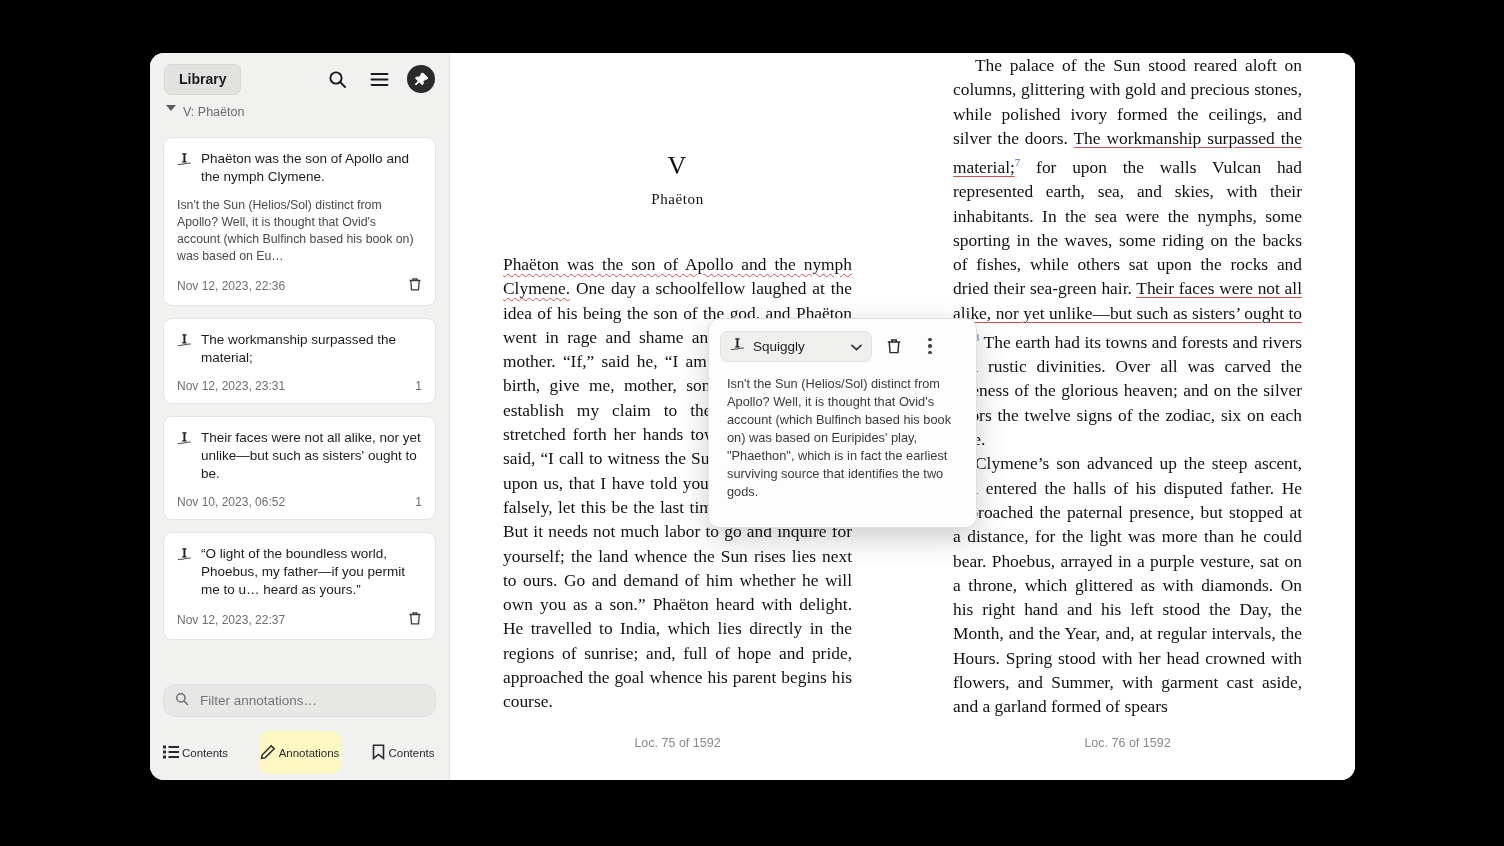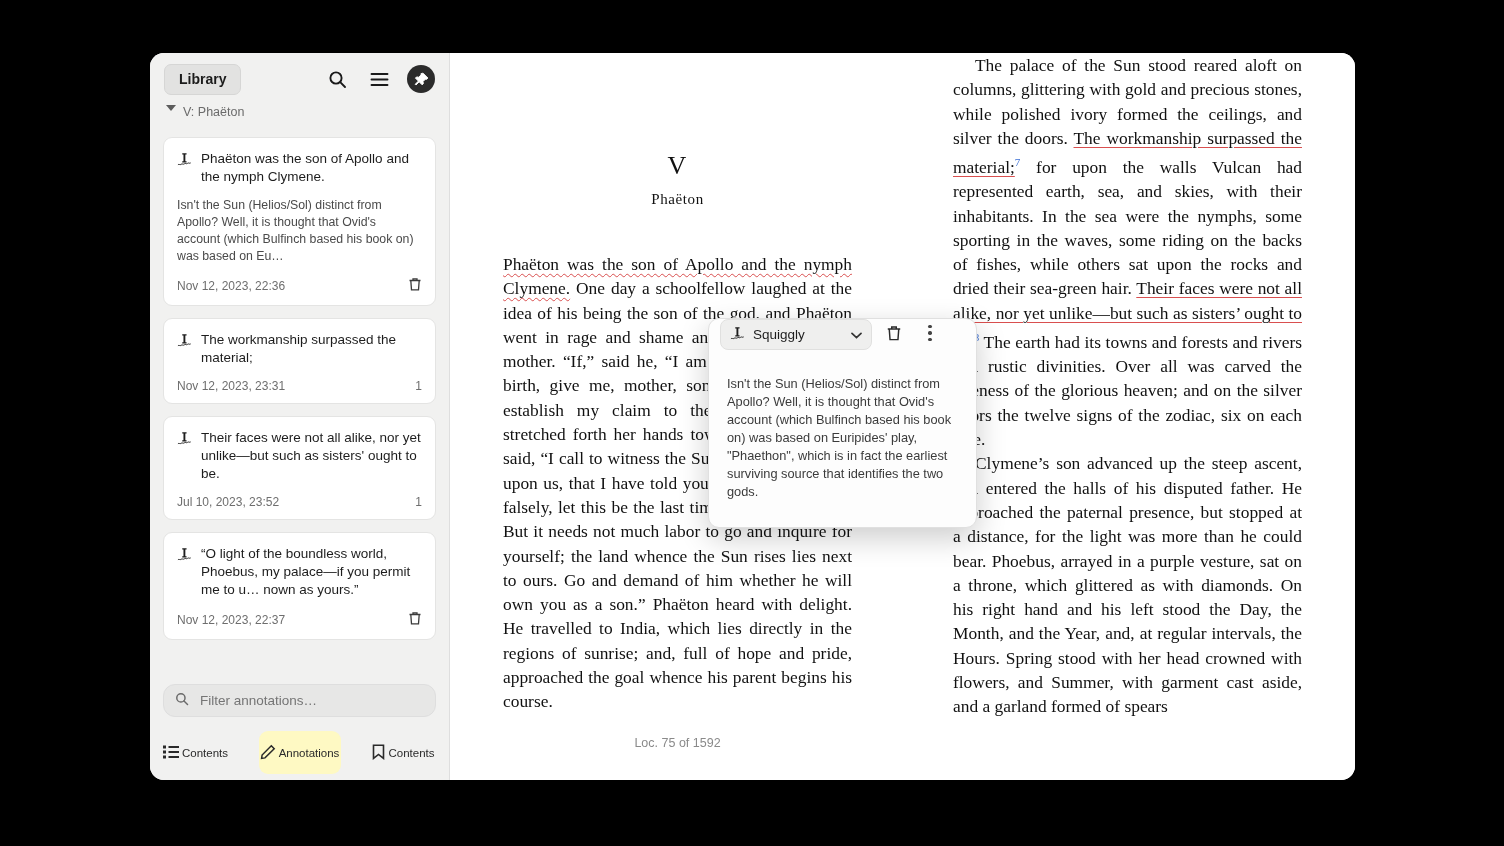--- a/index.html
+++ b/index.html
@@ -114,21 +114,21 @@
   }
   sup.fn{color:#3b6fd4;font-size:11px;}
   
   .popover{
     position:absolute;left:258px;top:265px;width:267px;
     background:#fdfdfd;border:1px solid #e0e0e0;border-radius:11px;
     box-shadow:0 10px 30px rgba(0,0,0,.20);
     z-index:20;overflow:hidden;
   }
   .pop-top{
-    height:54px;display:flex;align-items:flex-start;padding:0 11px;gap:8px;
+    height:54px;display:flex;align-items:center;padding:0 11px;gap:8px;
   }
   .pop-select{
     flex:none;width:152px;height:31px;background:#efefee;border:1px solid #e0e0df;
     border-radius:8px;display:flex;align-items:center;gap:8px;padding:0 9px;box-sizing:border-box;
     font-size:13.5px;color:#1d1d1d;
   }
   .pop-select .chev{margin-left:auto;}
   .pop-icon{width:28px;height:28px;display:flex;align-items:center;justify-content:center;}
   .pop-note{
     padding:2px 18px 26px 18px;font-size:12.8px;line-height:18px;color:#3b3b3b;
@@ -217,34 +217,34 @@
         <div class="card-head">
           <span class="ann-glyph">
             <svg width="15" height="15" viewBox="0 0 16 16" fill="#1d1d1d">
                 <path d="M5.6 1.4h4.6v1.3H8.9v7.1h1.3v1.3H5.6V9.8h1.3V2.7H5.6z"></path>
                 <path d="M1 13.6c1.3-1.1 2.1.6 3.4-.5s2.1.6 3.4-.5 2.1.6 3.4-.5 2.1.6 3.4-.5" stroke="#1d1d1d" stroke-width="1" fill="none"></path>
               </svg>
           </span>
           <div class="card-title">Their faces were not all alike, nor yet unlike—but such as sisters' ought to be.</div>
         </div>
         <div class="card-foot">
-          <span>Jul 10, 2023, 23:52</span>
+          <span>Nov 10, 2023, 06:52</span>
           <span class="trash">1</span>
         </div>
       </div>
 
       <div class="card">
         <div class="card-head">
           <span class="ann-glyph">
             <svg width="15" height="15" viewBox="0 0 16 16" fill="#1d1d1d">
                 <path d="M5.6 1.4h4.6v1.3H8.9v7.1h1.3v1.3H5.6V9.8h1.3V2.7H5.6z"></path>
                 <path d="M1 13.6c1.3-1.1 2.1.6 3.4-.5s2.1.6 3.4-.5 2.1.6 3.4-.5 2.1.6 3.4-.5" stroke="#1d1d1d" stroke-width="1" fill="none"></path>
               </svg>
           </span>
-          <div class="card-title">“O light of the boundless world, Phoebus, my palace—if you permit me to u…  nown as yours.”</div>
+          <div class="card-title">“O light of the boundless world, Phoebus, my father—if you permit me to u…  heard as yours.”</div>
         </div>
         <div class="card-foot">
           <span>Nov 12, 2023, 22:37</span>
           <span class="trash">
             <svg width="14" height="15" viewBox="0 0 14 15" fill="none" stroke="#3b3b3b" stroke-width="1.3">
               <path d="M1.5 3.5h11M5 3.5V1.8h4v1.7M2.8 3.5l.7 9.4h7l.7-9.4"></path>
             </svg>
           </span>
         </div>
       </div>
@@ -309,20 +309,21 @@
 
     <div class="page page-right">
       <div style="padding:0 53px;" class="inner">
         <div class="body-text">
           <span style="display:inline-block;width:22px;"></span><span>The palace of the Sun stood reared aloft on columns, glittering with gold and precious stones, while polished ivory formed the ceilings, and silver the doors. </span><span class="straight">The workmanship surpassed the material;</span><sup class="fn">7</sup><span> for upon the walls Vulcan had represented earth, sea, and skies, with their inhabitants. In the sea were the nymphs, some sporting in the waves, some riding on the backs of fishes, while others sat upon the rocks and dried their sea-green hair. </span><span class="straight">Their faces were not all alike, nor yet unlike—but such as sisters’ ought to be.</span><sup class="fn">8</sup><span> The earth had its towns and forests and rivers and rustic divinities. Over all was carved the likeness of the glorious heaven; and on the silver doors the twelve signs of the zodiac, six on each side.</span>
         </div>
         <div class="body-text" style="text-indent:22px;">
           <span>Clymene’s son advanced up the steep ascent, and entered the halls of his disputed father. He approached the paternal presence, but stopped at a distance, for the light was more than he could bear. Phoebus, arrayed in a purple vesture, sat on a throne, which glittered as with diamonds. On his right hand and his left stood the Day, the Month, and the Year, and, at regular intervals, the Hours. Spring stood with her head crowned with flowers, and Summer, with garment cast aside, and a garland formed of spears</span>
         </div>
       </div>
+      <div class="loc">Loc. 76 of 1592</div>
     </div>
 
     <div class="popover">
       <div class="pop-top">
         <div class="pop-select">
           <span>
             <svg width="15" height="15" viewBox="0 0 16 16" fill="#1d1d1d">
                 <path d="M5.6 1.4h4.6v1.3H8.9v7.1h1.3v1.3H5.6V9.8h1.3V2.7H5.6z"></path>
                 <path d="M1 13.6c1.3-1.1 2.1.6 3.4-.5s2.1.6 3.4-.5 2.1.6 3.4-.5 2.1.6 3.4-.5" stroke="#1d1d1d" stroke-width="1" fill="none"></path>
               </svg>

